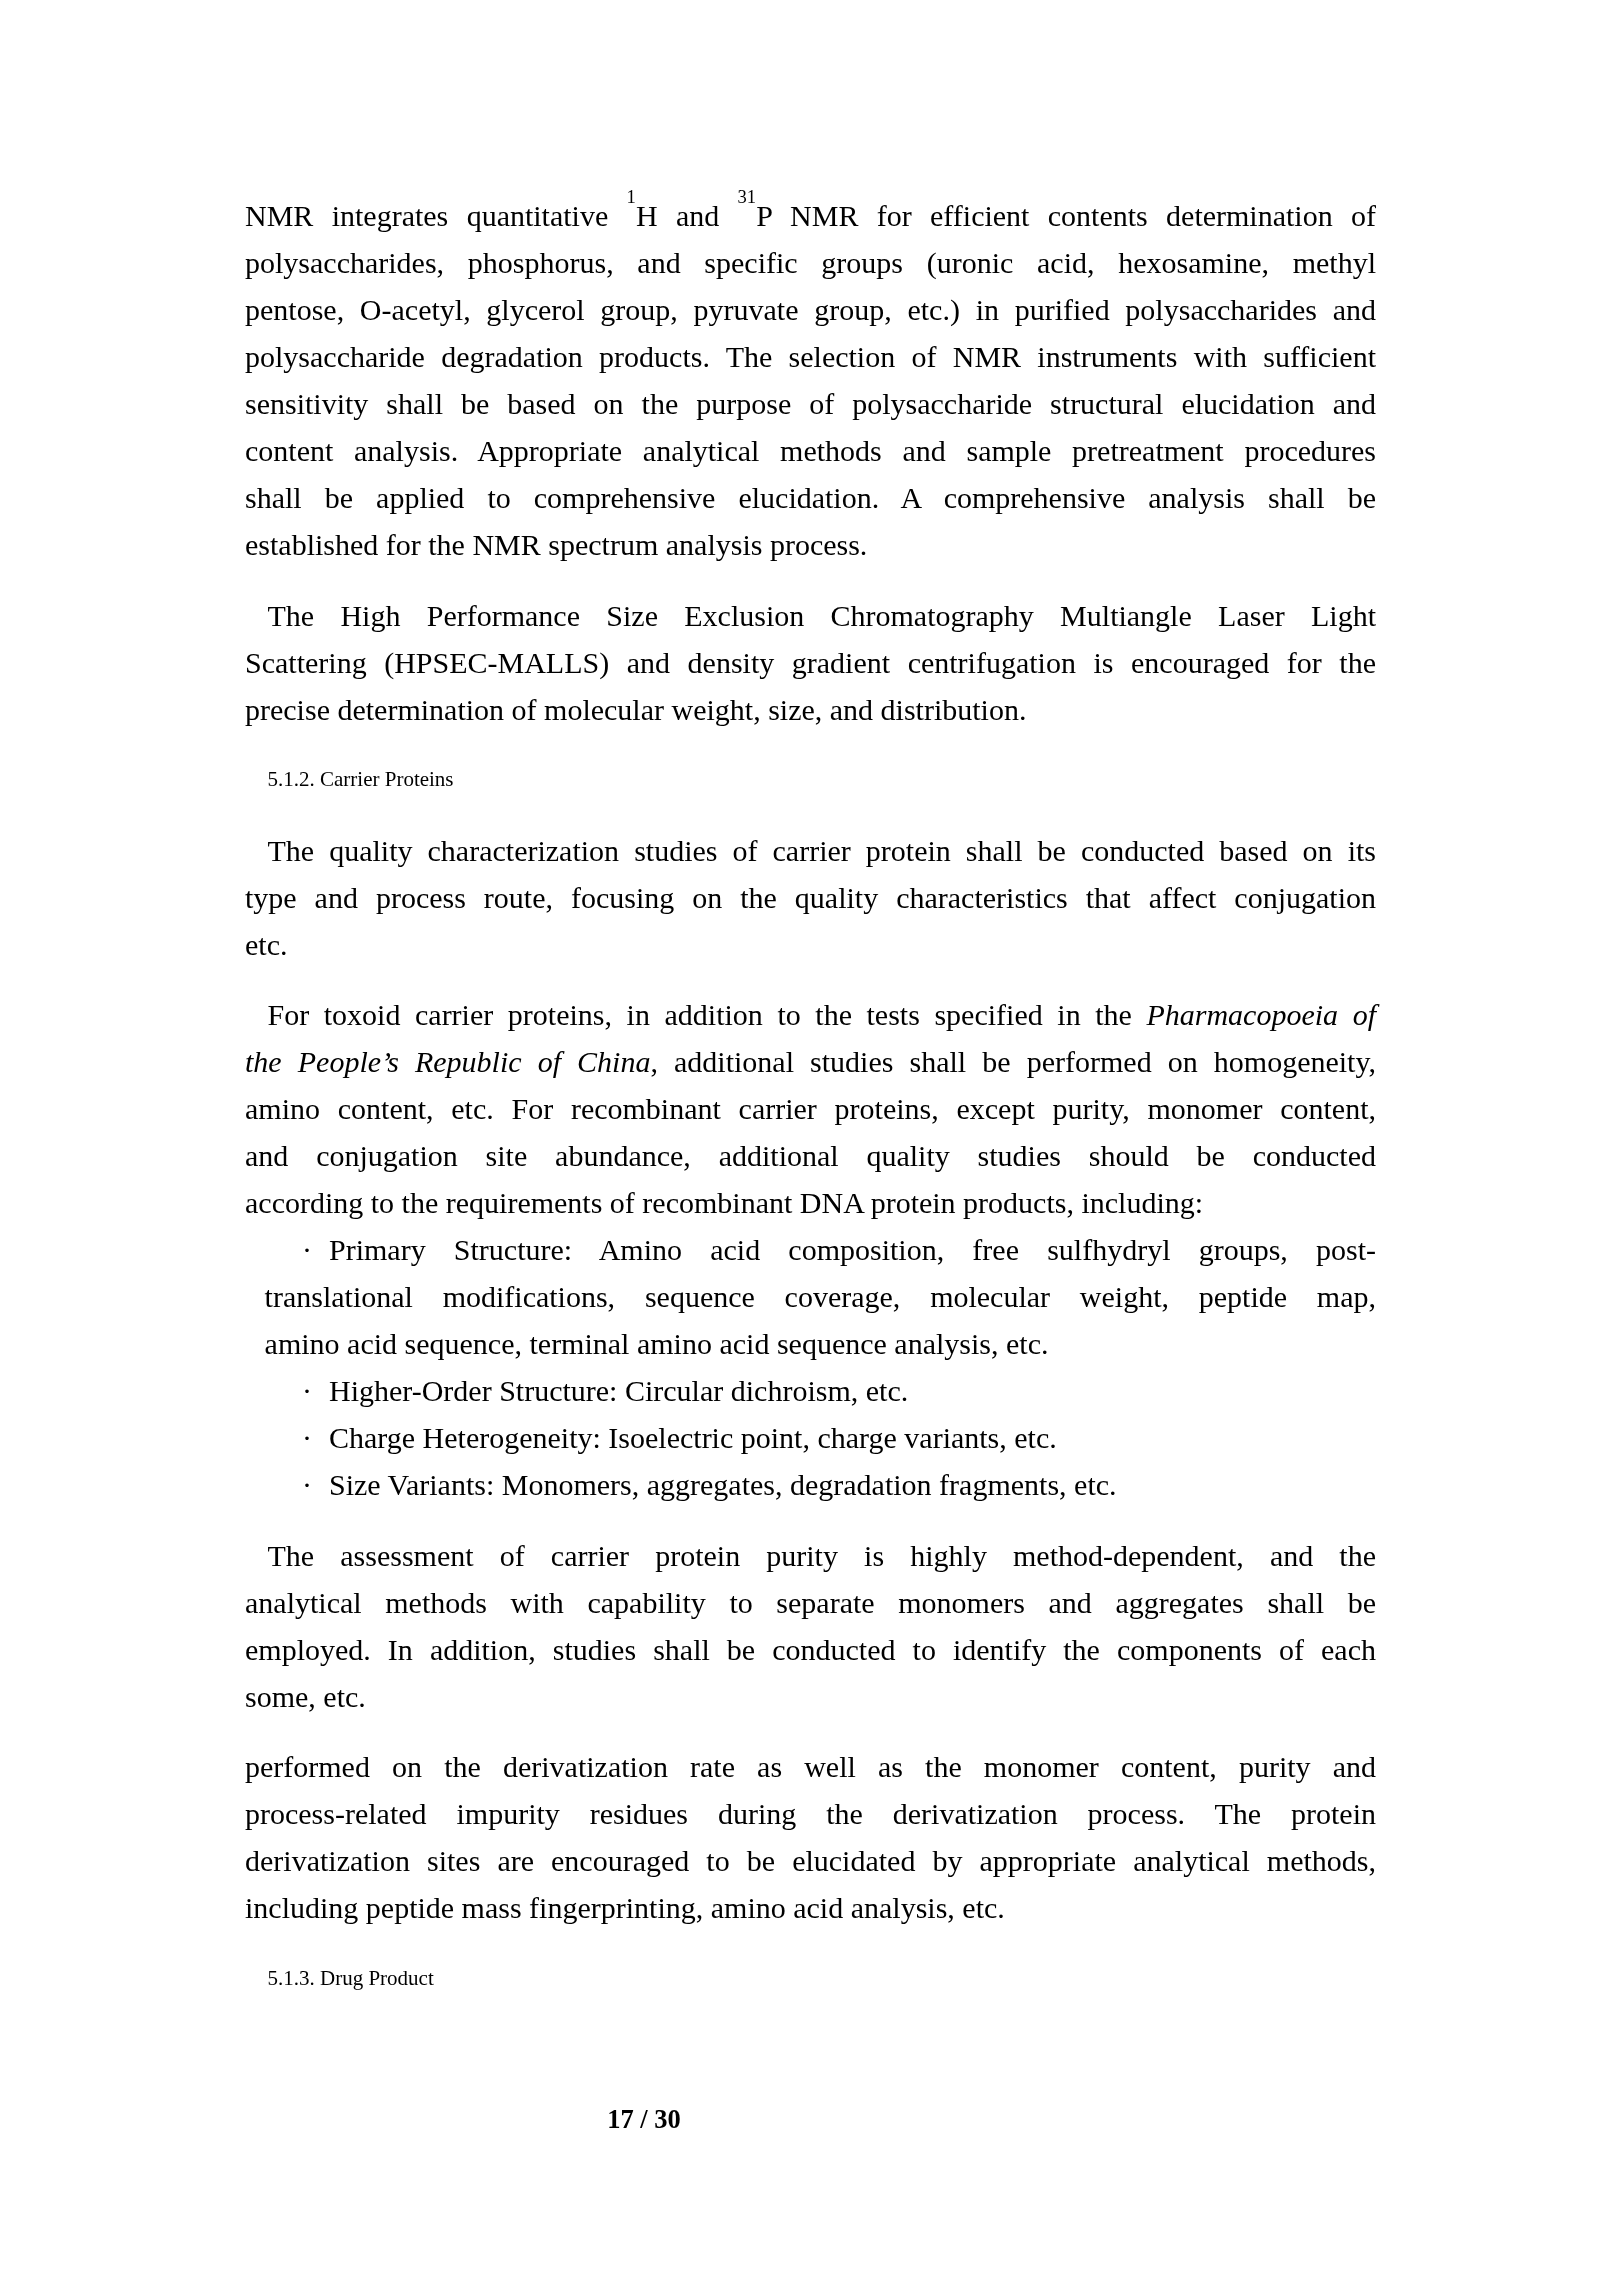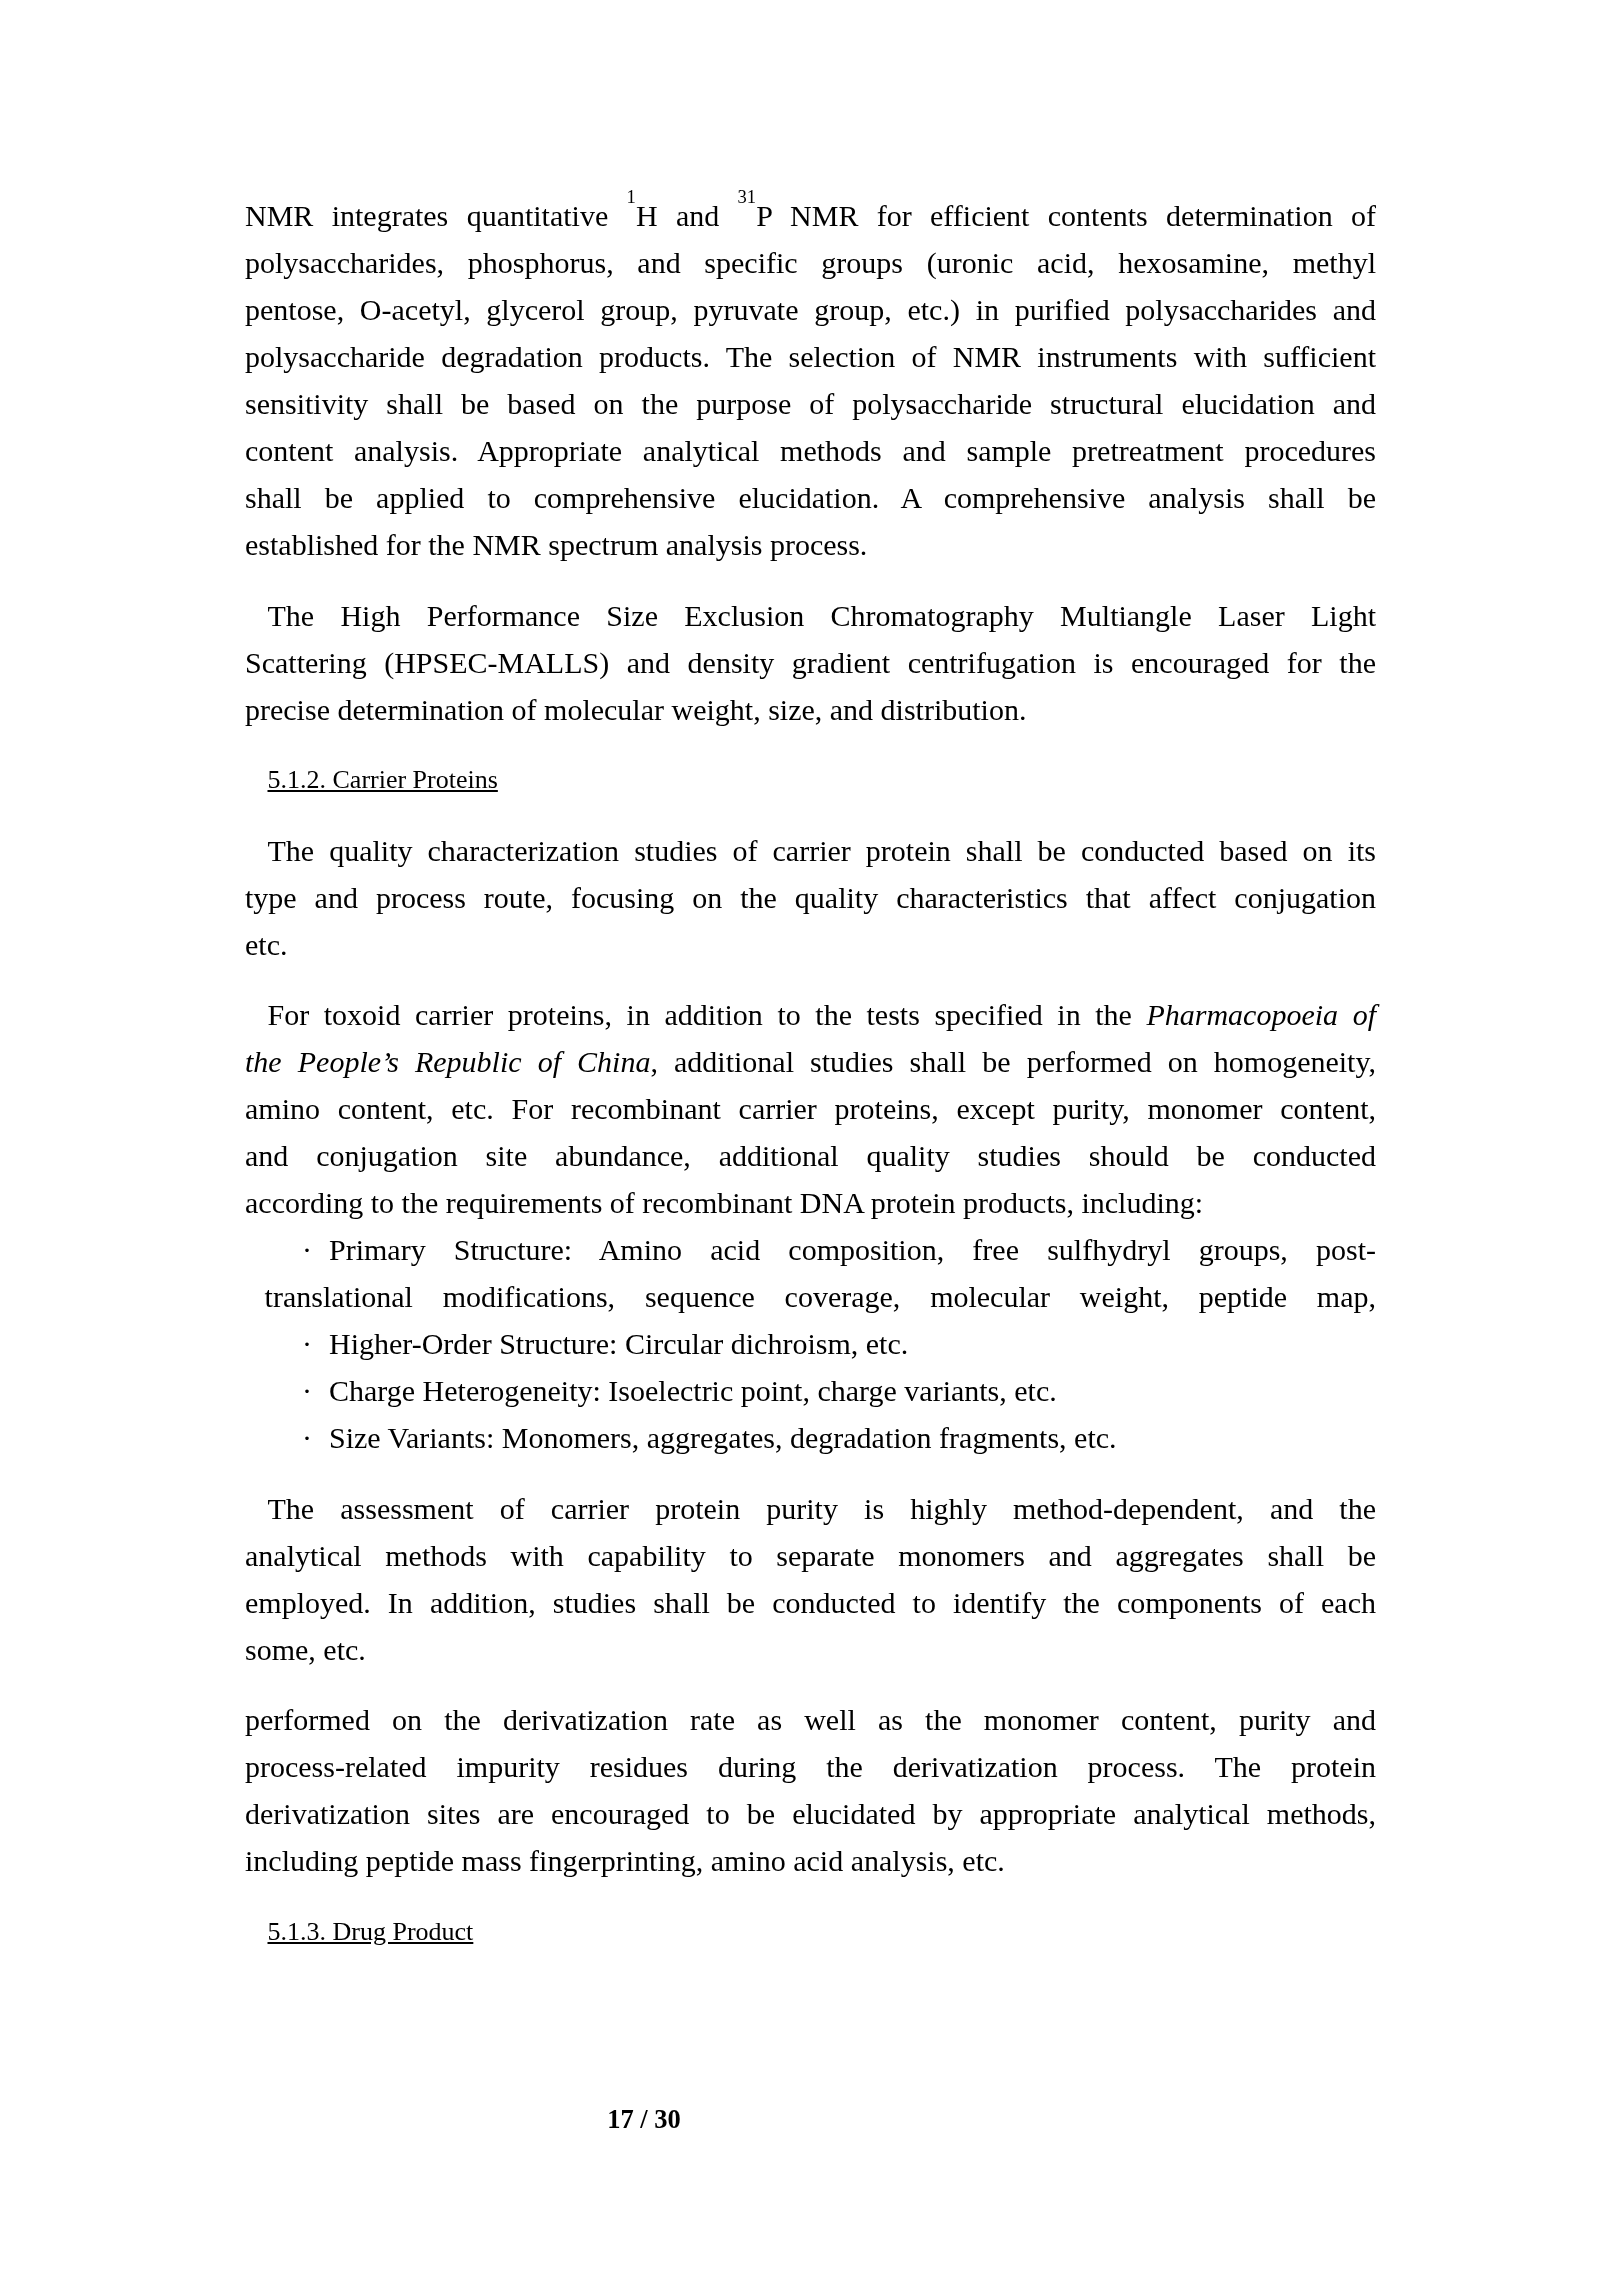--- a/index.html
+++ b/index.html
@@ -3,21 +3,21 @@
 <meta charset="utf-8">
 <style>
   html, body { margin:0; padding:0; background:#ffffff; }
   body { width:1621px; height:2293px; position:relative; overflow:hidden;
          font-family:"Liberation Serif", serif; color:#000; }
   .page { position:absolute; left:245px; top:192px; width:1131px; }
   .para { margin:0 0 23.5px 0; font-size:30px; line-height:47px; }
   .line { display:block; text-align:justify; text-align-last:justify; white-space:nowrap; height:47px; }
   .line.last { text-align-last:left; }
   .line.ind { padding-left:22.5px; }
-  .heading { margin:0 0 23.5px 0; font-size:26px; line-height:47px; padding-left:22.5px;text-decoration:underline; }
+  .heading { margin:0 0 23.5px 0; font-size:21px; line-height:47px; padding-left:22.5px; }
   .bullets { margin:0 0 23.5px 0; font-size:30px; line-height:47px; }
   .bl-row { display:flex; }
   .bl-row .txt { flex:1; text-align:justify; text-align-last:justify; }
   .bl-row.last .txt { text-align-last:left; }
   .dot { width:84px; padding-left:57px; box-sizing:border-box; }
   sup { font-size:18.6px; vertical-align:top; position:relative; top:-3.9px; line-height:1; }
   em { font-style:italic;font-family:Liberation Serif, serif; }
   .pagenum { position:absolute; top:2104px; left:0; width:1288px; text-align:center;
              font-weight:bold; font-size:26.5px; }
 </style>
@@ -60,20 +60,23 @@
   </div>
 
   <div class="bullets">
     <div class="bl-row">
       <span class="dot">·</span>
       <span class="txt">Primary Structure: Amino acid composition, free sulfhydryl groups, post-</span>
     </div>
     <div class="bl-row" style="padding-left:19.6px">
       <span class="txt">translational modifications, sequence coverage, molecular weight, peptide map,</span>
     </div>
+    <div class="bl-row last" style="padding-left:19.6px">
+      <span class="txt">amino acid sequence, terminal amino acid sequence analysis, etc.</span>
+    </div>
     <div class="bl-row last">
       <span class="dot">·</span>
       <span class="txt">Higher-Order Structure: Circular dichroism, etc.</span>
     </div>
     <div class="bl-row last">
       <span class="dot">·</span>
       <span class="txt">Charge Heterogeneity: Isoelectric point, charge variants, etc.</span>
     </div>
     <div class="bl-row last">
       <span class="dot">·</span>

